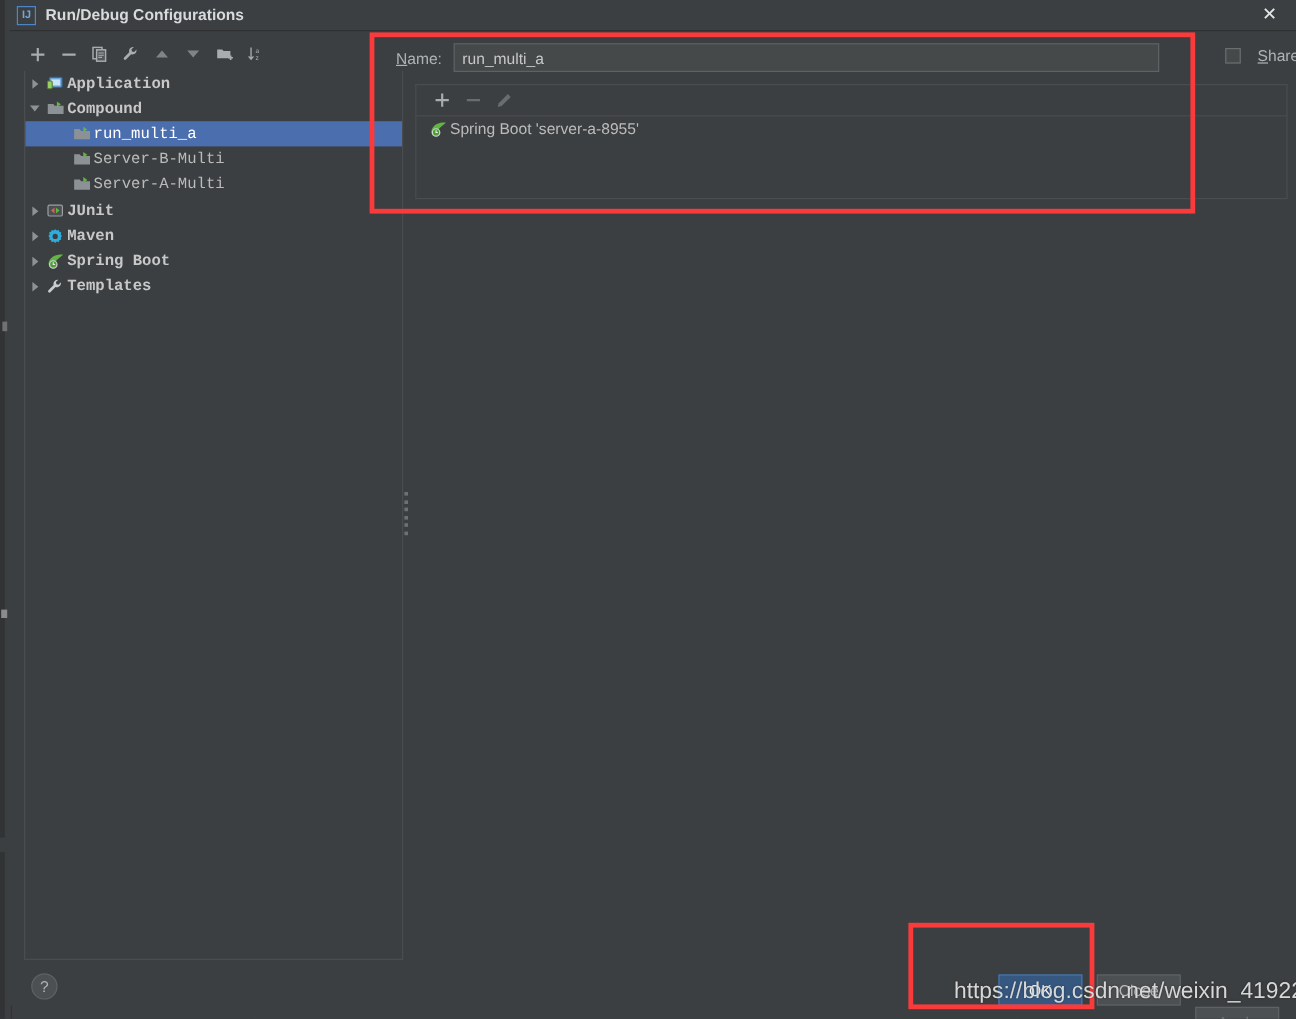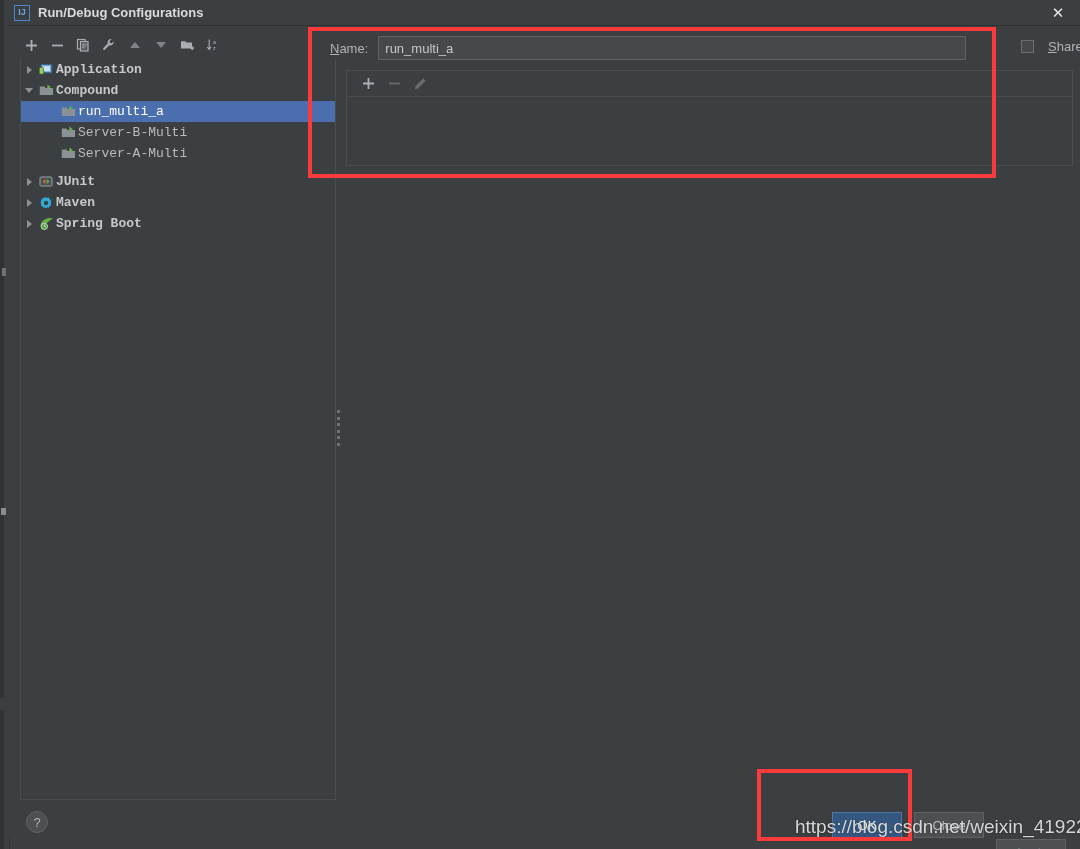--- a/index.html
+++ b/index.html
@@ -367,21 +367,21 @@
         <span class="indent-2"></span>
         <span class="ticon">
           <svg width="15" height="13" viewBox="0 0 15 13" aria-hidden="true">
             <path d="M0.8 2.6 h4.6 l1.2 1.5 H14 v7 H0.8 Z" fill="#8c9196"></path>
             <path d="M8.4 0.6 l3.4 2.3 -3.4 2.3 Z" fill="#62b543"></path>
           </svg>
         </span>
         <span class="tlabel">Server-A-Multi</span>
       </div>
 
-      <div class="tree-row group" style="margin-top:7px">
+      <div class="tree-row group" style="margin-top:1px">
         <span class="tw">
             <i class="tw-arrow-right"></i>
           </span>
         <span class="ticon">
           <svg width="14" height="13" viewBox="0 0 14 13" aria-hidden="true">
             <rect x="1" y="2" width="12" height="9" rx="1.2" fill="#4b4f51" stroke="#9aa0a4" stroke-width="1"></rect>
             <path d="M6.4 4 L3.4 6.5 L6.4 9 Z" fill="#db5c5c"></path>
             <path d="M7.6 4 L10.6 6.5 L7.6 9 Z" fill="#62b543"></path>
           </svg>
         </span>
@@ -408,20 +408,31 @@
         <span class="ticon">
           <svg width="15" height="14" viewBox="0 0 15 14" aria-hidden="true">
             <path d="M13.6 1.2 C10 .6 4.6 2 2.4 5.6 c-1.6 2.6 -.8 5.6 .6 6.6 C4 10 7 6.4 13.6 1.2 Z" fill="#62b543"></path>
             <circle cx="5.4" cy="9.4" r="3.1" fill="#4f9e33" stroke="#cfd3d6" stroke-width="1"></circle>
             <path d="M5.4 7.6 v1.8 h1.5" stroke="#e6e9eb" stroke-width="1" fill="none"></path>
           </svg>
         </span>
         <span class="tlabel">Spring Boot</span>
       </div>
 
+      <div class="tree-row group">
+        <span class="tw">
+            <i class="tw-arrow-right"></i>
+          </span>
+        <span class="ticon">
+          <svg width="14" height="14" viewBox="0 0 14 14" aria-hidden="true">
+            <path d="M9.6 1.2 a3.4 3.4 0 0 0-3.9 4.4 L1.4 9.9 a1.1 1.1 0 0 0 1.6 1.6 l4.3-4.3 a3.4 3.4 0 0 0 4.4-3.9 L9.9 5.3 8.0 4.9 7.6 3.0 Z" fill="#c8cccf"></path>
+          </svg>
+        </span>
+        <span class="tlabel">Templates</span>
+      </div>
     </div>
 
     <div class="splitter">
       <div class="splitter-dots">
         <i></i>
           <i></i>
           <i></i>
           <i></i>
           <i></i>
           <i></i>
@@ -452,20 +463,30 @@
           </svg>
         </div>
         <div class="cfg-tb-btn disabled">
           <svg width="14" height="14" viewBox="0 0 14 14" aria-hidden="true">
             <path d="M10.2 1.4 l2.4 2.4 -7.6 7.6 -3.2 .8 .8-3.2 Z" fill="#6a6d70"></path>
           </svg>
         </div>
       </div>
 
       <div class="cfg-list">
+        <div class="cfg-item">
+          <span class="ticon">
+            <svg width="15" height="14" viewBox="0 0 15 14" aria-hidden="true">
+              <path d="M13.6 1.2 C10 .6 4.6 2 2.4 5.6 c-1.6 2.6 -.8 5.6 .6 6.6 C4 10 7 6.4 13.6 1.2 Z" fill="#62b543"></path>
+              <circle cx="5.4" cy="9.4" r="3.1" fill="#4f9e33" stroke="#cfd3d6" stroke-width="1"></circle>
+              <path d="M5.4 7.6 v1.8 h1.5" stroke="#e6e9eb" stroke-width="1" fill="none"></path>
+            </svg>
+          </span>
+          <span>Spring Boot 'server-a-8955'</span>
+        </div>
       </div>
     </div>
 
     <div class="help-btn">?</div>
     <div class="btn primary btn-ok">OK</div>
     <div class="btn btn-close">Close</div>
     <div class="btn disabled btn-apply">Apply</div>
 
   </div>
 

